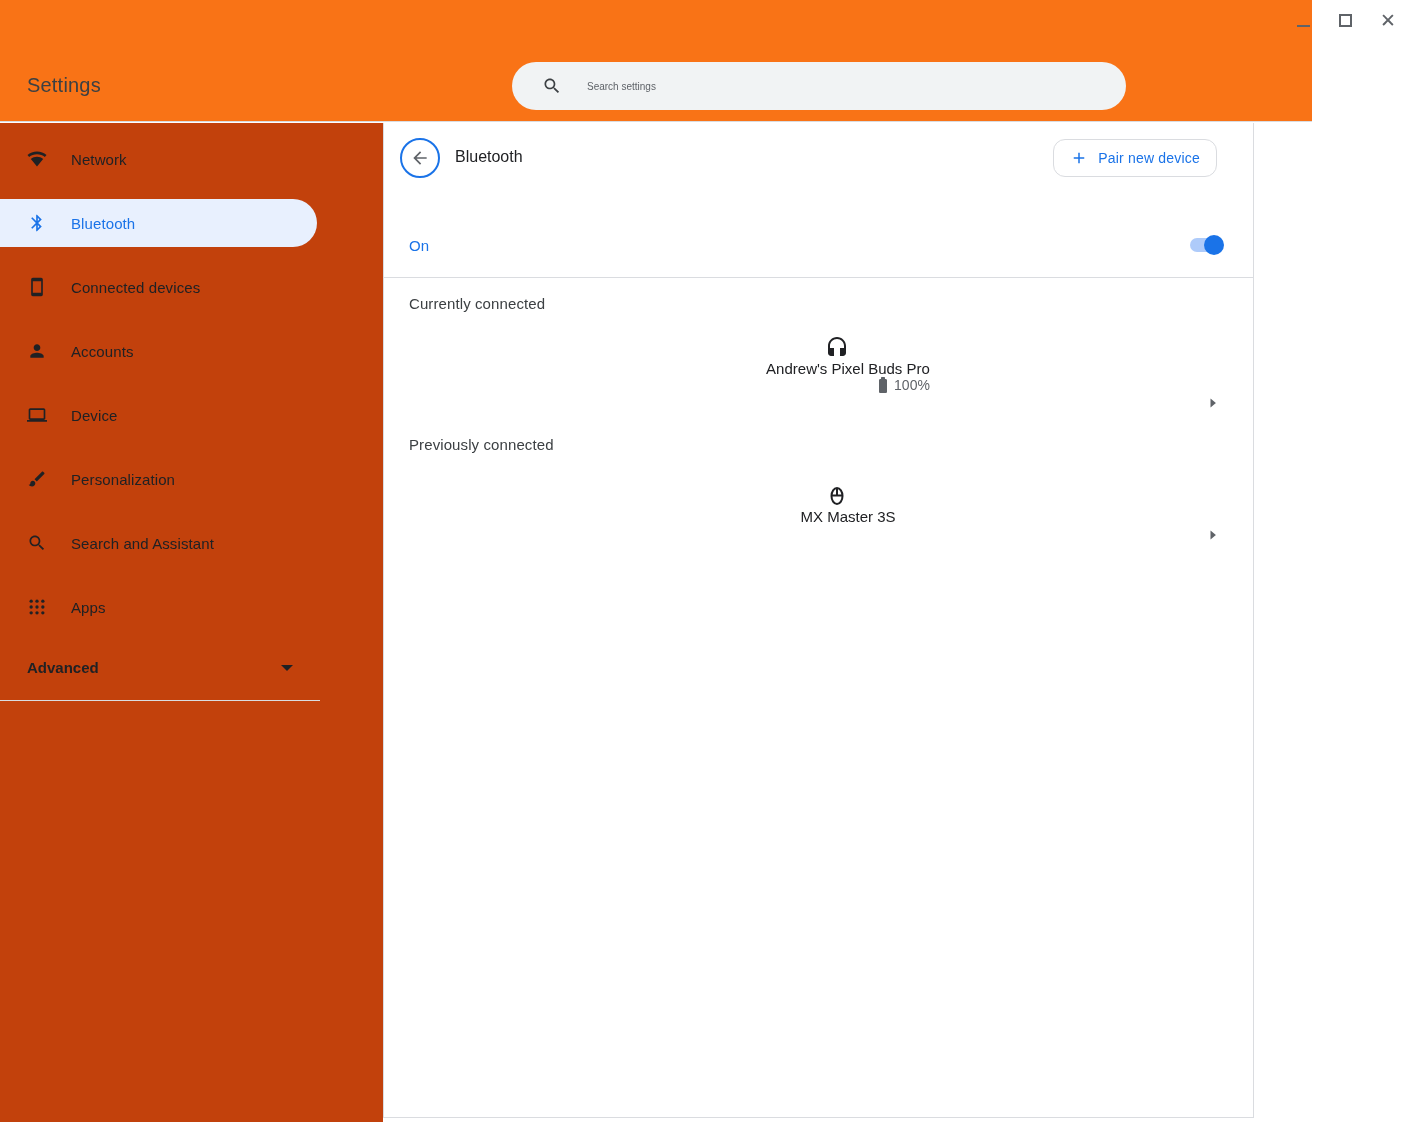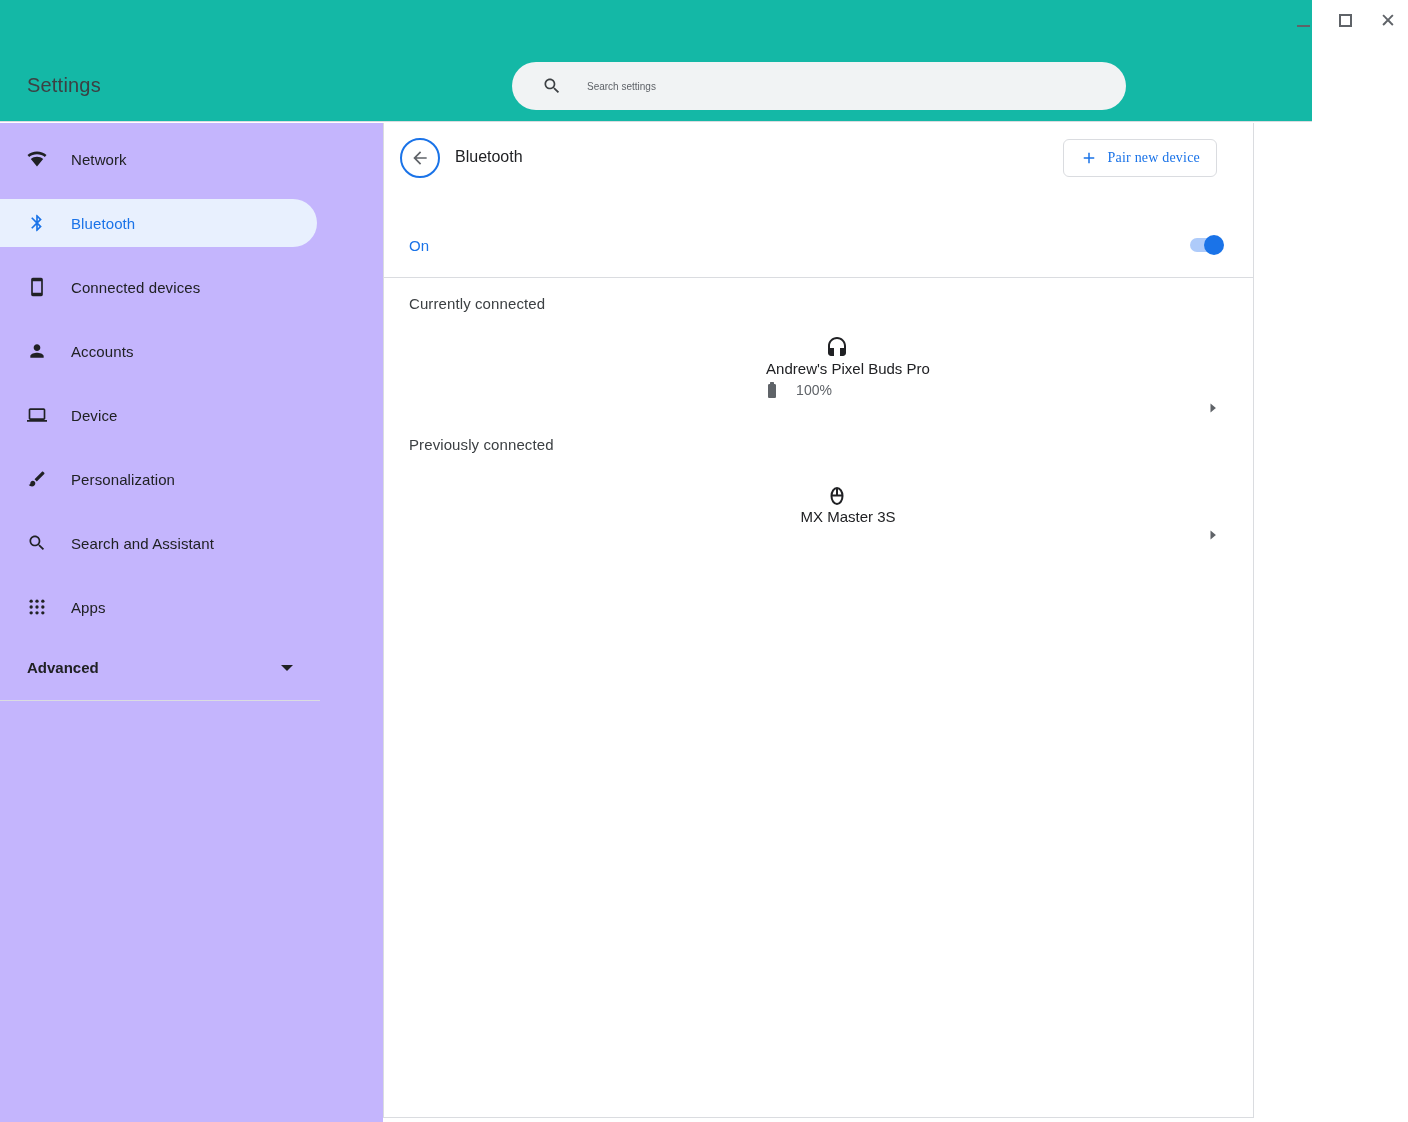--- a/index.html
+++ b/index.html
@@ -12,33 +12,33 @@
              display: flex; align-items: center; justify-content: center; }
   .win-btn.min  { left: 1289px; }
   .win-btn.max  { left: 1331px; }
   .win-btn.close{ left: 1374px; }
   .min-glyph { width: 13px; height: 2px; background: #5f6368; margin-top: 12px; }
   .max-glyph { width: 13px; height: 13px; border: 2px solid #5f6368; }
   .close-glyph { font-size: 19px; color: #5f6368; line-height: 1; font-weight: 400; }
 
   
   .app-header { position: absolute; top: 0; left: 0; width: 1312px; height: 122px;
-                background: #14b8a6; border-bottom: 1px solid #dadce0; z-index: 10; }
+                background: #f97316; border-bottom: 1px solid #dadce0; z-index: 10; }
   .app-title { position: absolute; left: 27px; top: 74px; font-size: 20px; font-weight: 500;
                color: #3c4043; letter-spacing: 0.2px; }
   .search-box { position: absolute; left: 512px; top: 62px; width: 614px; height: 48px;
                 background: #f1f3f4; border-radius: 24px; display: flex; align-items: center; }
   .search-box .s-icon { margin-left: 30px; width: 20px; height: 20px; flex: none; }
   .search-box input { border: none; outline: none; background: transparent; flex: 1;
                       margin-left: 25px; font-size: 10px; color: #202124;
                       font-family: "Liberation Sans", "DejaVu Sans", sans-serif; }
   .search-box input::placeholder { color: #5f6368; opacity: 1; }
 
   
-  .sidebar { position: absolute; top: 123px; left: 0; width: 383px; bottom: 0; background: #c4b5fd; }
+  .sidebar { position: absolute; top: 123px; left: 0; width: 383px; bottom: 0; background: #c2410c; }
   .nav-list { padding-top: 12px; }
   .nav-item { height: 48px; margin-bottom: 16px; display: flex; align-items: center;
               padding-left: 27px; cursor: pointer; }
   .nav-item .nav-icon { width: 20px; height: 20px; flex: none; }
   .nav-item .nav-icon svg { width: 20px; height: 20px; display: block; fill: #202124; }
   .nav-item .nav-label { margin-left: 24px; font-size: 15px; font-weight: 500; color: #202124;
                          letter-spacing: 0.1px; white-space: nowrap; }
   .nav-item.selected { width: 317px; background: #e8f0fe; border-radius: 0 24px 24px 0; }
   .nav-item.selected .nav-icon svg { fill: #1a73e8; }
   .nav-item.selected .nav-label { color: #1a73e8; }
@@ -58,22 +58,22 @@
   .content-pane { position: absolute; left: 383px; top: 123px; width: 871px; height: 995px;
                   background: #fff; border-left: 1px solid #dadce0; border-right: 1px solid #dadce0;
                   border-bottom: 1px solid #dadce0; }
   .back-btn { position: absolute; left: 16px; top: 15px; width: 40px; height: 40px;
               border: 2px solid #1a73e8; border-radius: 50%; display: flex;
               align-items: center; justify-content: center; cursor: pointer; background: #fff; }
   .back-btn svg { width: 20px; height: 20px; fill: #5f6368; }
   .page-title { position: absolute; left: 71px; top: 25px; font-size: 16px; font-weight: 400;
                 color: #202124; }
   .pair-btn { position: absolute; top: 16px; right: 36px; height: 38px; padding: 0 16px;
-              background: #fff; border: 1px solid #dadce0; border-radius: 6px;
-              display: flex; align-items: center; gap: 10px; cursor: pointer; font-family: Liberation Serif, serif; }
+              background: #fff; border: 1px solid #dadce0; border-radius: 12px;
+              display: flex; align-items: center; gap: 10px; cursor: pointer; }
   .pair-btn svg { width: 18px; height: 18px; }
   .pair-btn .pair-label { font-size: 14px; font-weight: 500; color: #1a73e8; letter-spacing: 0.2px; }
 
   .on-row { position: absolute; top: 99px; left: 0; right: 0; height: 46px;
             display: flex; align-items: center; justify-content: space-between;
             padding-left: 25px; padding-right: 29px; }
   .on-label { font-size: 15px; font-weight: 500; color: #1a73e8; }
   .toggle { position: relative; width: 34px; height: 20px; cursor: pointer; }
   .toggle .track { position: absolute; left: 0; top: 3px; width: 32px; height: 14px;
                    border-radius: 7px; background: #aecbfa; }
@@ -87,21 +87,21 @@
   .section-title.previous { top: 313px; }
 
   .device-row { position: absolute; left: 0; right: 0; display: flex; align-items: center;
                 padding-left: 67px; padding-right: 30px; cursor: pointer; flex-direction: column; }
   .device-row.first { top: 213px; height: 80px; }
   .device-row.second { top: 361px; height: 64px; }
   .device-icon { width: 24px; height: 24px; flex: none; }
   .device-icon svg { width: 24px; height: 24px; display: block; }
   .device-text { margin-left: 22px; }
   .device-name { font-size: 15px; color: #202124; }
-  .device-battery { margin-top: 5px; display: flex; align-items: center; gap: 18px; }
+  .device-battery { display: flex; align-items: center; gap: 5px; justify-content: flex-end; }
   .device-battery svg { width: 12px; height: 16px; }
   .device-battery .batt-text { font-size: 14px; color: #5f6368; }
   .row-chevron { margin-left: auto; width: 20px; height: 20px; }
   .row-chevron svg { width: 20px; height: 20px; fill: #5f6368; }
 </style>
 </head>
 <body>
 
 <div class="win-controls">
   <div class="win-btn min">

